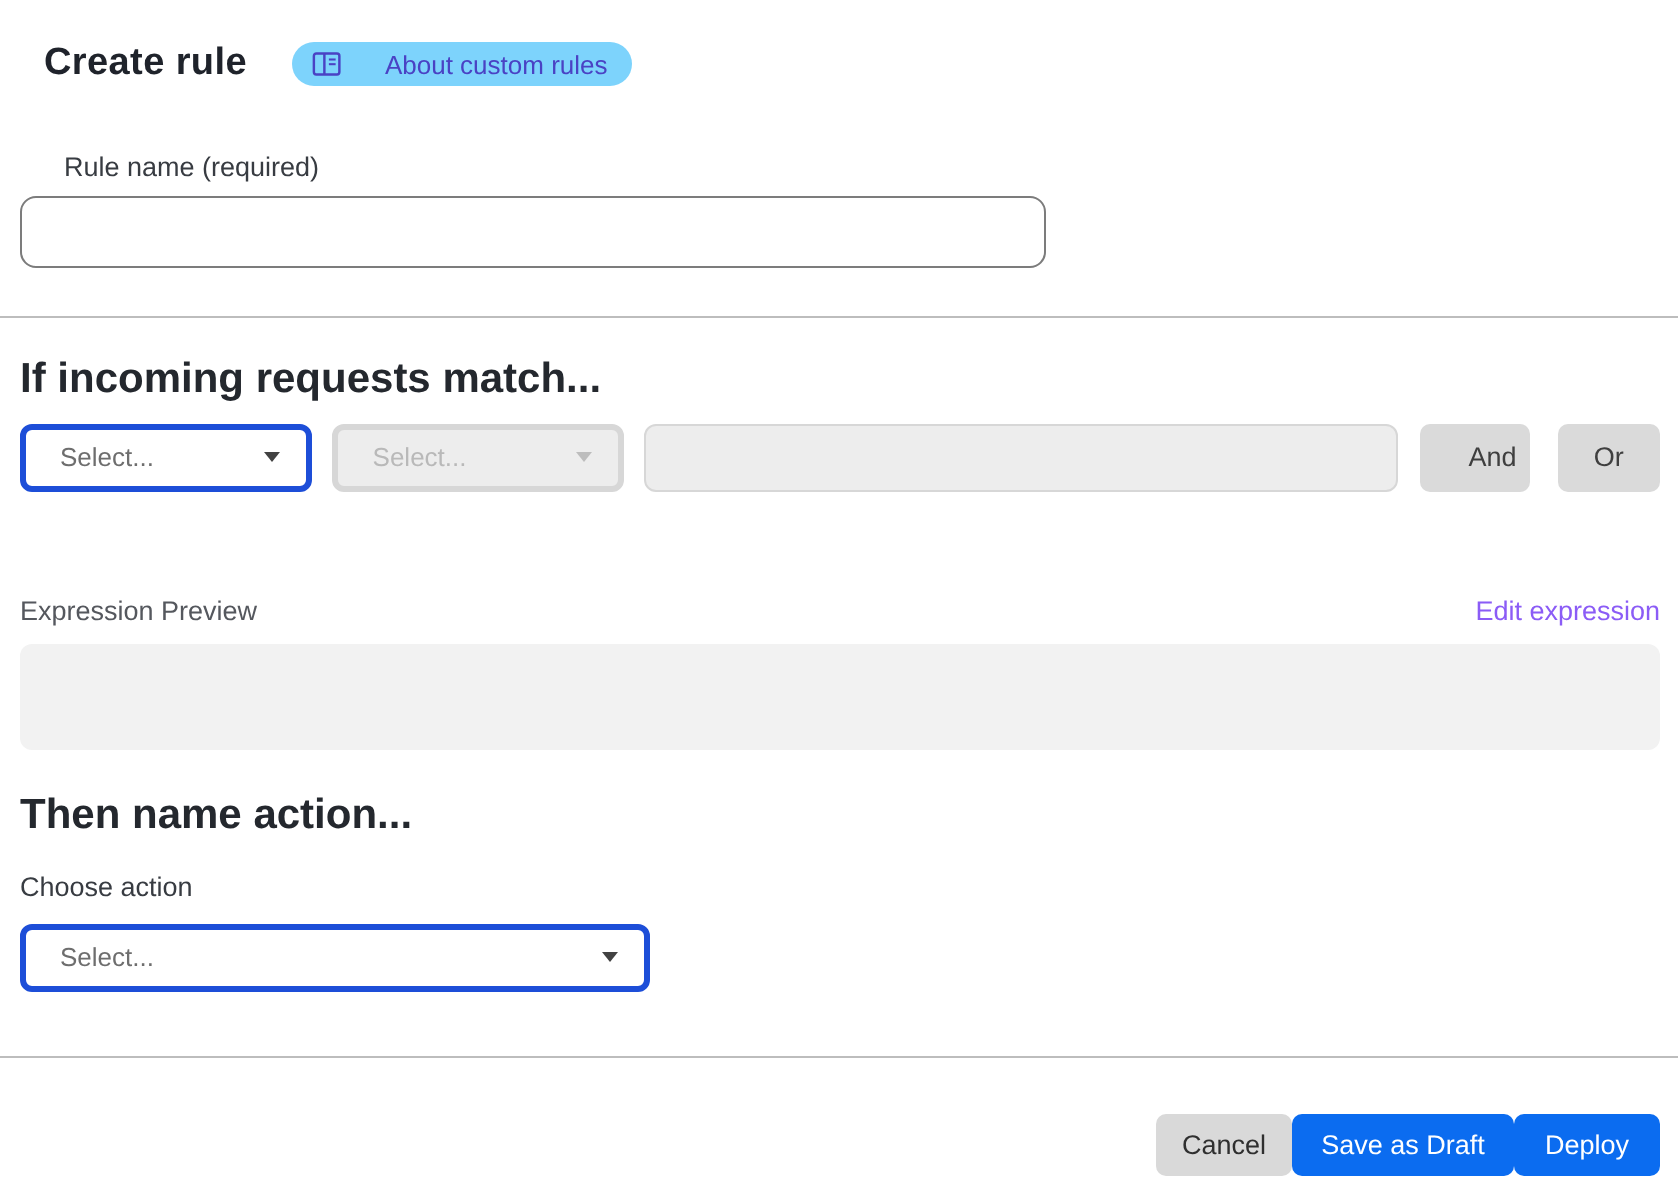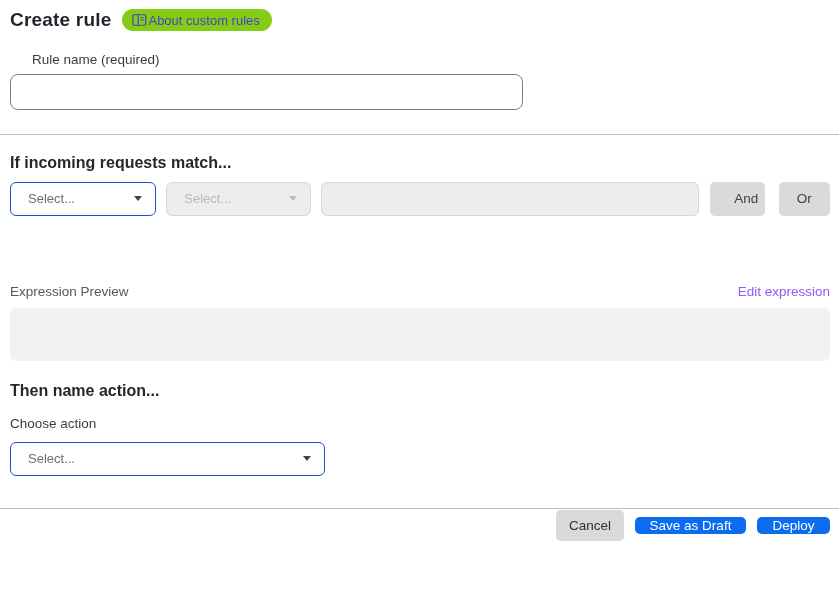--- a/index.html
+++ b/index.html
@@ -8,33 +8,33 @@
     width: 839px; height: 597px;
     background: #ffffff;
     font-family: "Liberation Sans", sans-serif;
     color: #24272e;
     overflow: hidden;
   }
   .pad { padding-left: 10px; padding-right: 9px; }
 
   
   .header { display: flex; align-items: center; gap: 11px; margin-top: 9px; }
-  .page-title { font-size: 19px; font-weight: 700; margin: 0; color: #1f232b; letter-spacing: .2px; }
+  .page-title { font-size: 19px; font-weight: 700; margin: 12px; color: #1f232b; letter-spacing: .2px; }
   .badge {
-    display: inline-flex; align-items: center; gap: 1px;
-    background: #84cc16; color: #4a42c4;
+    display: inline-flex; align-items: center; gap: 21px;
+    background: #7dd3fc; color: #4a42c4;
     border-radius: 12px; padding: 4px 12px 4px 10px;
     font-size: 13px; text-decoration: none; cursor: pointer; line-height: 1;
   }
   .badge svg { display: block; }
 
   
   .field-label { font-size: 13.5px; color: #383c42; line-height: 1.1; }
   .help-text { margin-top: 6px; font-size: 13.5px; color: #3f434a; }
-  .section-heading { font-size: 16px; font-weight: 700; color: #24282e; margin: 0; }
+  .section-heading { font-size: 21px; font-weight: 700; color: #24282e; margin: 0; }
 
   
   .rule-name-label { margin-top: 22px; margin-left: 22px; }
   .text-input {
     display: block; margin-top: 6px;
     width: 513px; height: 36px;
     border: 1px solid #7c7c7c; border-radius: 8px;
     padding: 0 10px; font-size: 14px;
     font-family: "Liberation Sans", sans-serif;
     outline: none; background: #fff; color: #24272e;
@@ -47,21 +47,21 @@
   .match-heading { margin-top: 19px; }
 
   
   .match-labels { display: flex; margin-top: 18px; }
   .match-labels .col1 { width: 158px; }
   .match-labels .col2 { width: 157px; }
   .match-labels .col3 { flex: 1; }
   .controls-row { display: flex; align-items: center; margin-top: 10px; }
 
   .select-box {
-    height: 34px; border: 1px solid #1d4ed8; border-radius: 6px;
+    height: 34px; border: 3px solid #1d4ed8; border-radius: 6px;
     background: #fff; color: #6e6e6e; font-size: 13px;
     display: flex; align-items: center; justify-content: space-between;
     padding: 0 13px 0 17px; cursor: pointer;
   }
   .select-box.disabled {
     background: #ededed; border-color: #d7d7d7; color: #b9b9b9; cursor: default;
   }
   .caret {
     width: 0; height: 0;
     border-left: 4.5px solid transparent; border-right: 4.5px solid transparent;
@@ -79,34 +79,34 @@
   }
   .btn { font-family: "Liberation Sans", sans-serif; border: none; cursor: pointer; }
   .btn-gray {
     height: 34px; background: #dadada; border-radius: 5px;
     color: #3f3f3f; font-size: 13.5px;
   }
   .btn-and { width: 55px; margin-right: 14px; padding-left: 24px; }
   .btn-or { width: 52px; }
 
   
-  .expr-row { display: flex; justify-content: space-between; align-items: baseline; margin-top: 68px; }
+  .expr-row { display: flex; justify-content: space-between; align-items: baseline; margin-top: 52px; }
   .expr-label { font-size: 13.5px; color: #55585e; }
   .expr-link { font-size: 13.5px; color: #8b5cf6; text-decoration: none; cursor: pointer; }
   .expr-box { margin-top: 9px; height: 53px; background: #f2f2f2; border-radius: 6px; }
 
   
   .action-heading { margin-top: 21px; }
   .choose-label { margin-top: 17px; }
   .select-action { width: 315px; margin-top: 10px; }
 
   
-  .footer { display: flex; justify-content: flex-end; align-items: center; gap: 11px; margin-top: 1px; }
+  .footer { display: flex; justify-content: flex-end; align-items: center; margin-top: 28px; }
   .btn-cancel { width: 68px; height: 31px; background: #d9d9d9; border-radius: 5px; color: #2f2f2f; font-size: 13.5px; }
-  .btn-primary { height: 17px; background: #0b6cf0; border-radius: 5px; color: #ffffff; font-size: 13.5px; }
+  .btn-primary { height: 31px; background: #0b6cf0; border-radius: 5px; color: #ffffff; font-size: 13.5px; }
   .btn-save { width: 111px; }
   .btn-deploy { width: 73px; }
 </style>
 </head>
 <body>
 
 <div>
 
   <div class="header pad">
     <h1 class="page-title">Create rule</h1>

